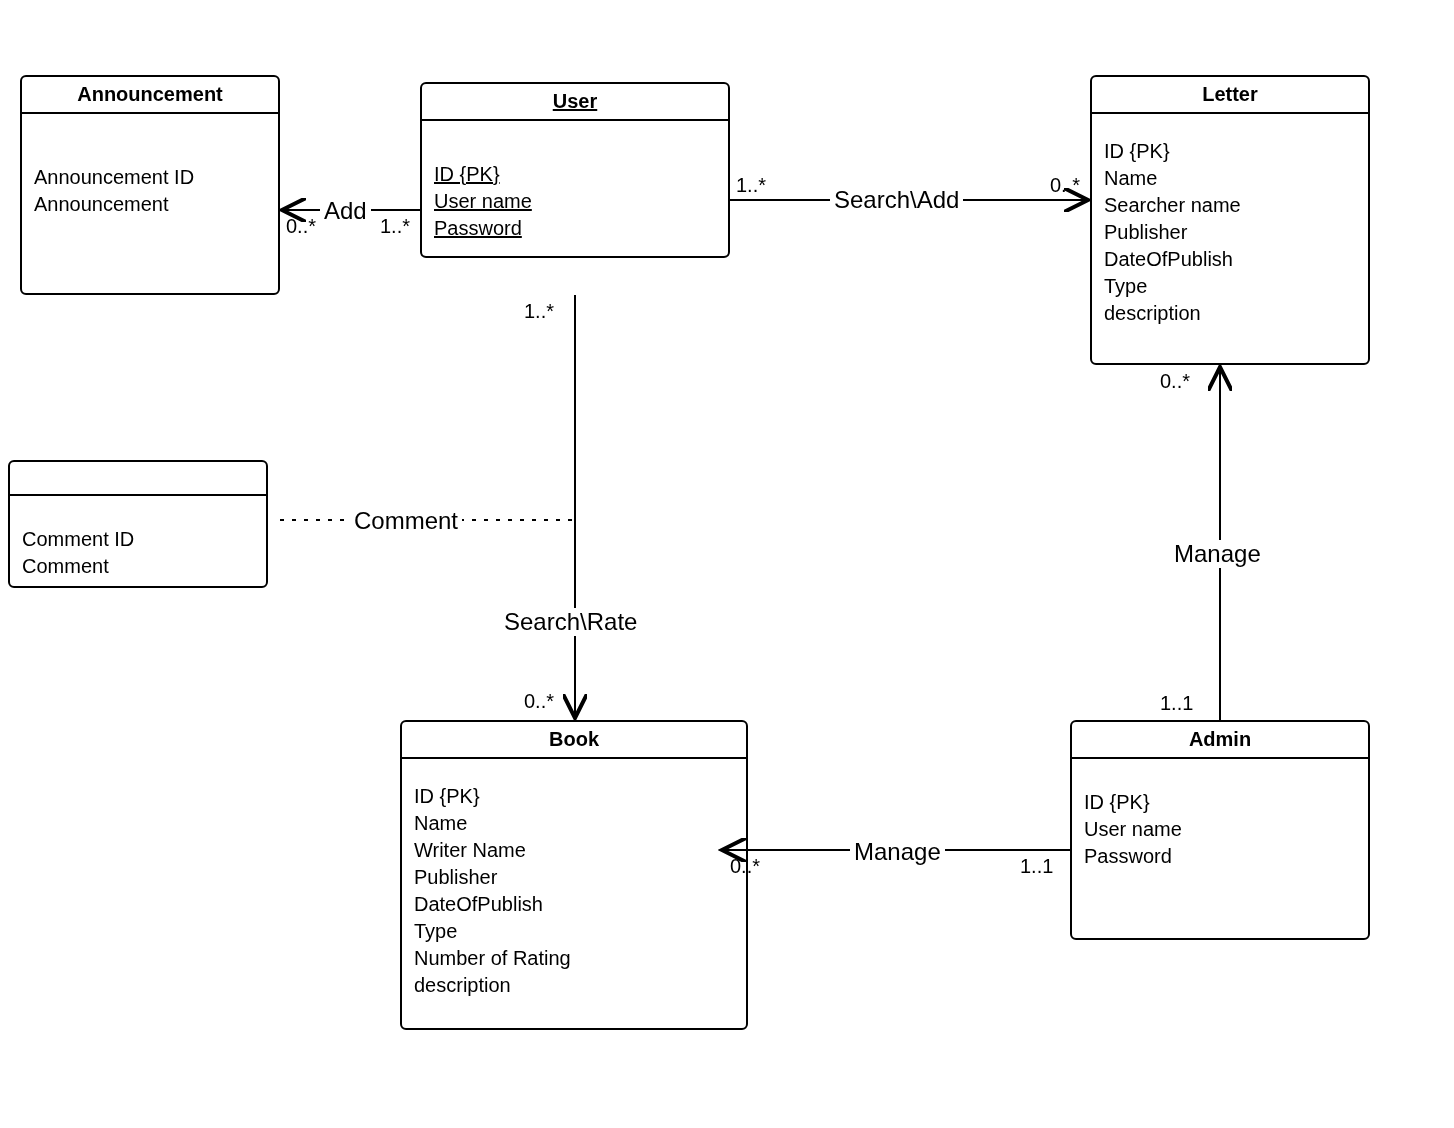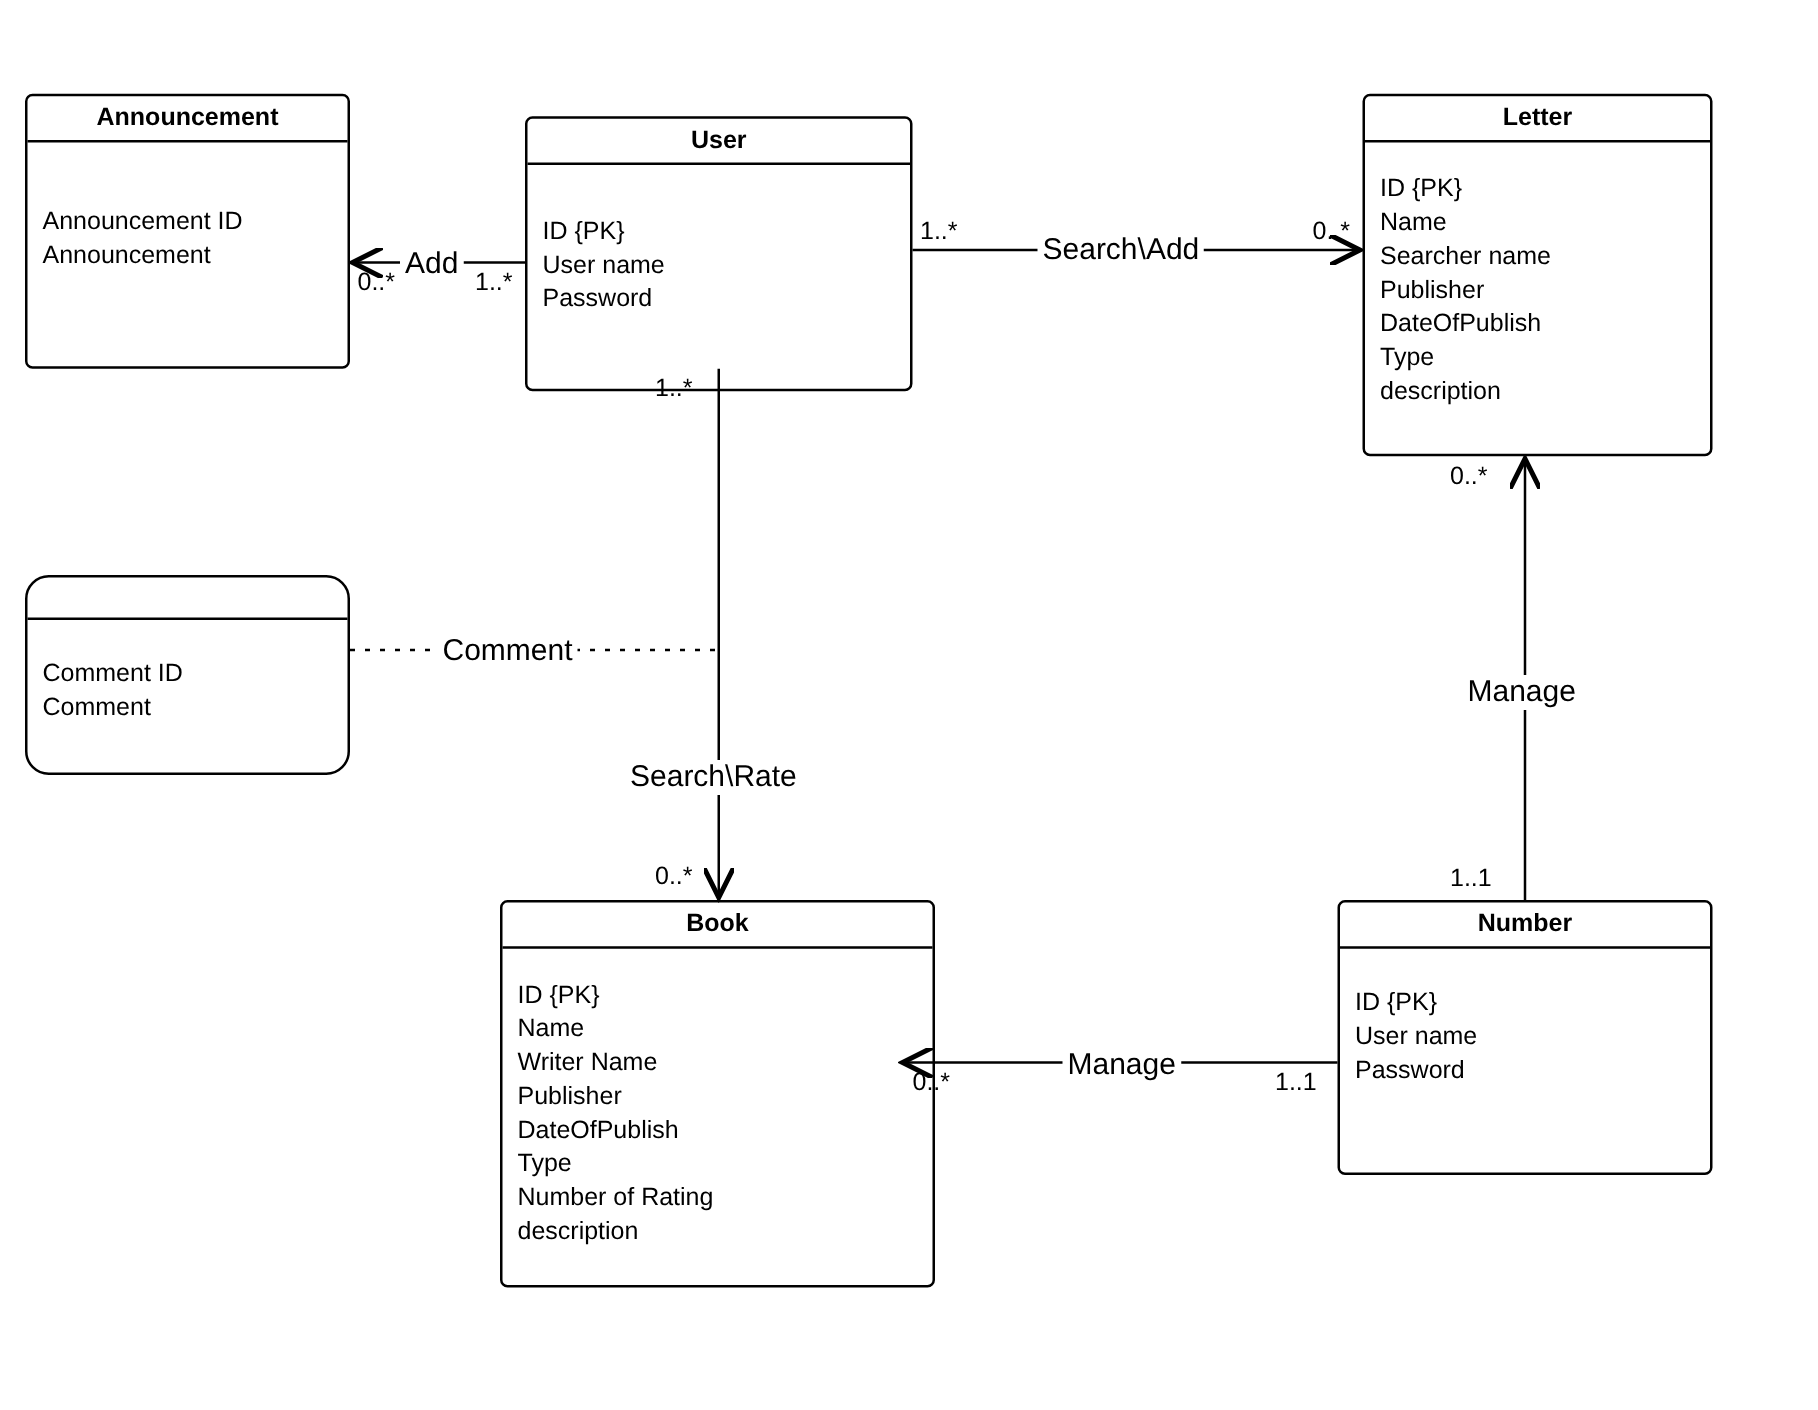--- a/index.html
+++ b/index.html
@@ -64,21 +64,21 @@
 <div class="canvas">
 
   <div class="class-box" style="left:20px; top:75px; width:260px; height:220px;">
     <div class="class-title">Announcement</div>
     <div class="class-body" style="padding-top:50px;">
       <div>Announcement ID</div>
       <div>Announcement</div>
     </div>
   </div>
 
-  <div class="class-box" style="left:420px; top:93px; width:310px; height:220px;">
+  <div class="class-box" style="left:420px; top:82px; width:310px; height:176px;text-decoration:underline;">
     <div class="class-title">User</div>
     <div class="class-body" style="padding-top:40px;">
       <div>ID {PK}</div>
       <div>User name</div>
       <div>Password</div>
     </div>
   </div>
 
   <div class="class-box" style="left:1090px; top:75px; width:280px; height:290px;">
     <div class="class-title">Letter</div>
@@ -86,21 +86,21 @@
       <div>ID {PK}</div>
       <div>Name</div>
       <div>Searcher name</div>
       <div>Publisher</div>
       <div>DateOfPublish</div>
       <div>Type</div>
       <div>description</div>
     </div>
   </div>
 
-  <div class="class-box" style="left:20px; top:460px; width:260px; height:160px;border-radius:19px;">
+  <div class="class-box" style="left:8px; top:460px; width:260px; height:128px;">
     <div class="class-title" style="height:20px;"></div>
     <div class="class-body" style="padding-top:30px;">
       <div>Comment ID</div>
       <div>Comment</div>
     </div>
   </div>
 
   <div class="class-box" style="left:400px; top:720px; width:348px; height:310px;">
     <div class="class-title">Book</div>
     <div class="class-body">
@@ -109,21 +109,21 @@
       <div>Writer Name</div>
       <div>Publisher</div>
       <div>DateOfPublish</div>
       <div>Type</div>
       <div>Number of Rating</div>
       <div>description</div>
     </div>
   </div>
 
   <div class="class-box" style="left:1070px; top:720px; width:300px; height:220px;">
-    <div class="class-title">Number</div>
+    <div class="class-title">Admin</div>
     <div class="class-body" style="padding-top:30px;">
       <div>ID {PK}</div>
       <div>User name</div>
       <div>Password</div>
     </div>
   </div>
 
   <svg class="overlay">
     <defs>
       <marker id="arrow" markerWidth="14" markerHeight="12" refX="12" refY="6" orient="auto">

